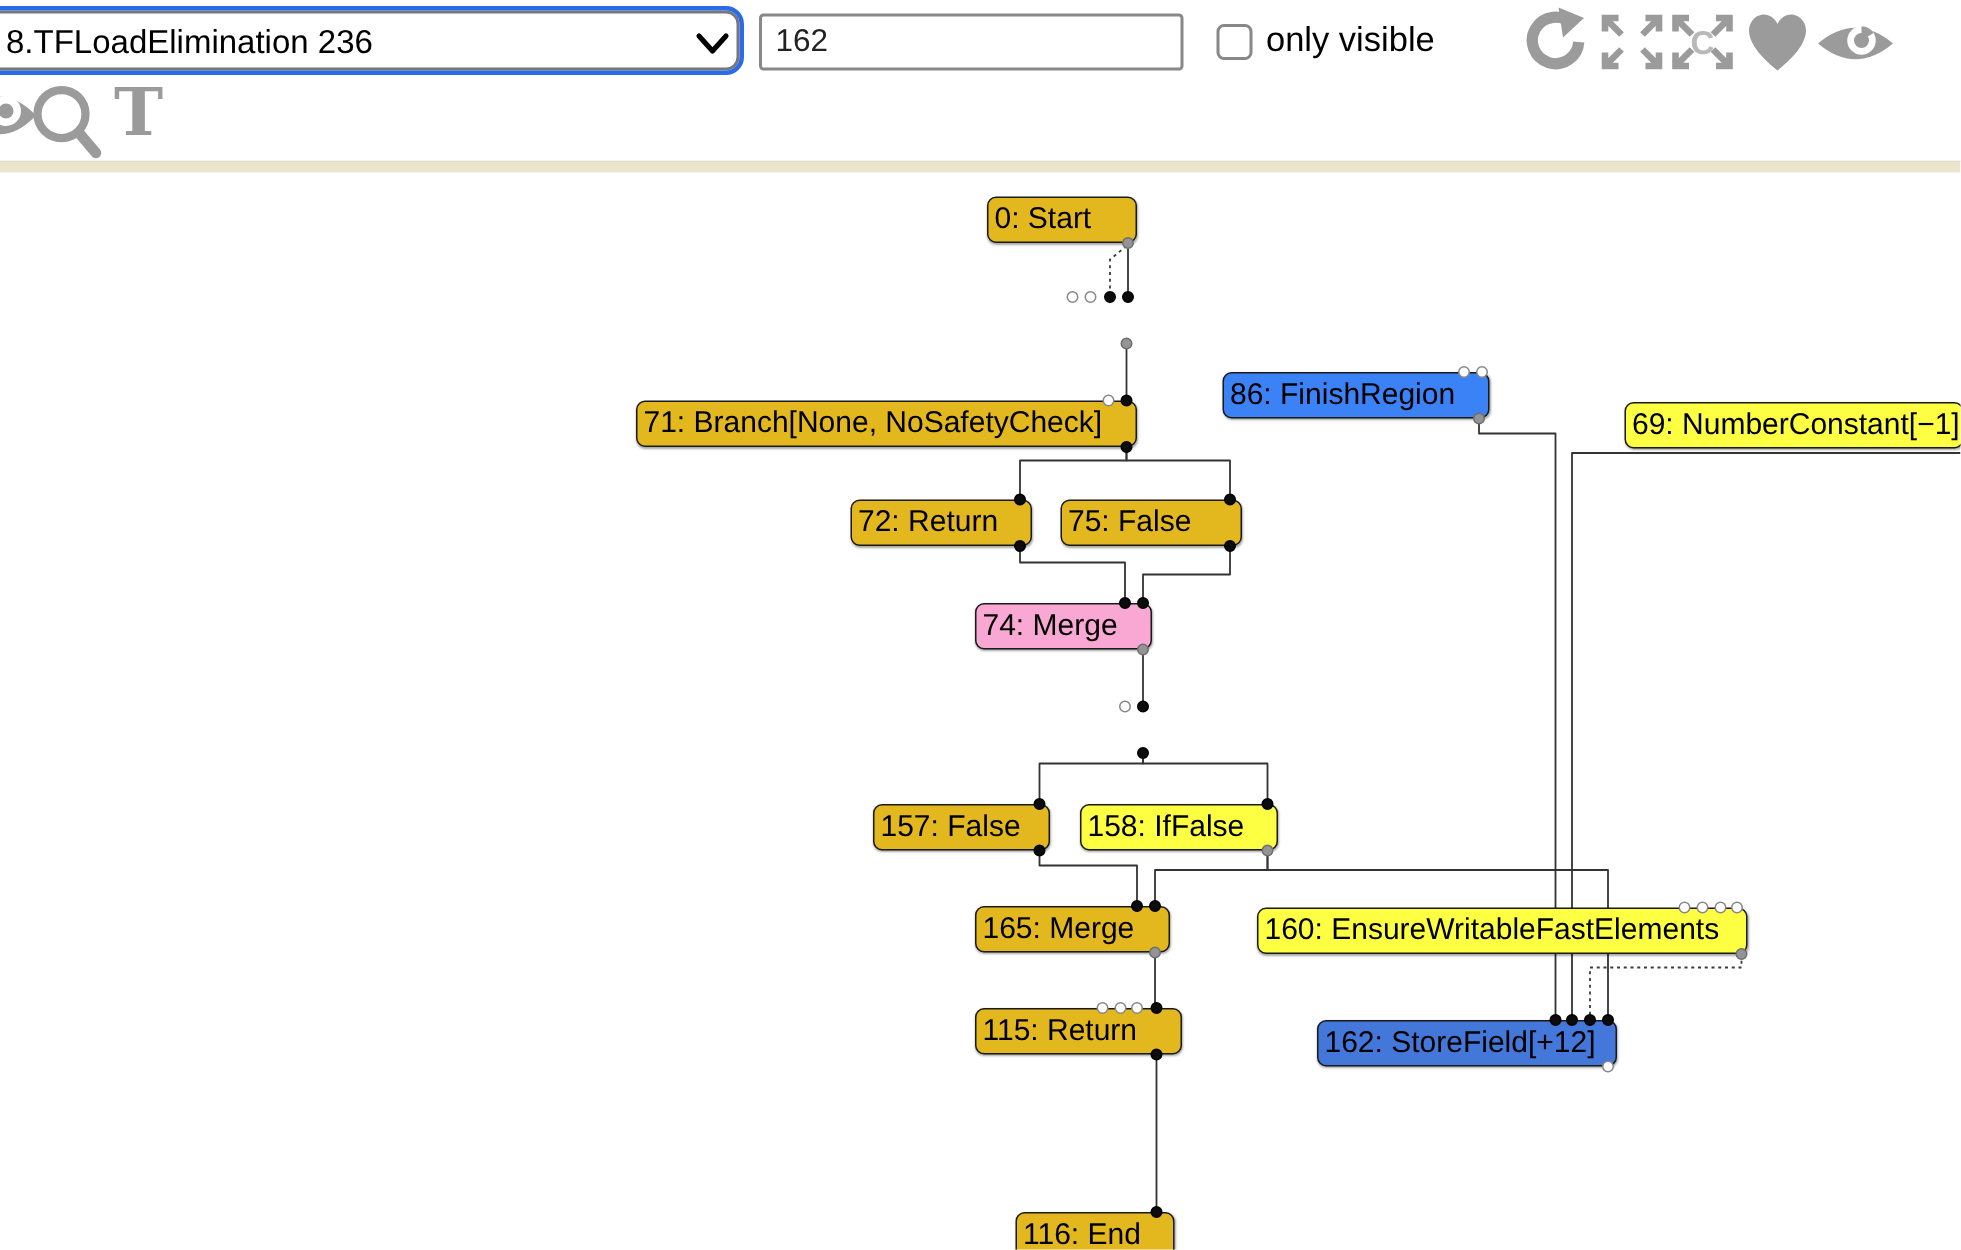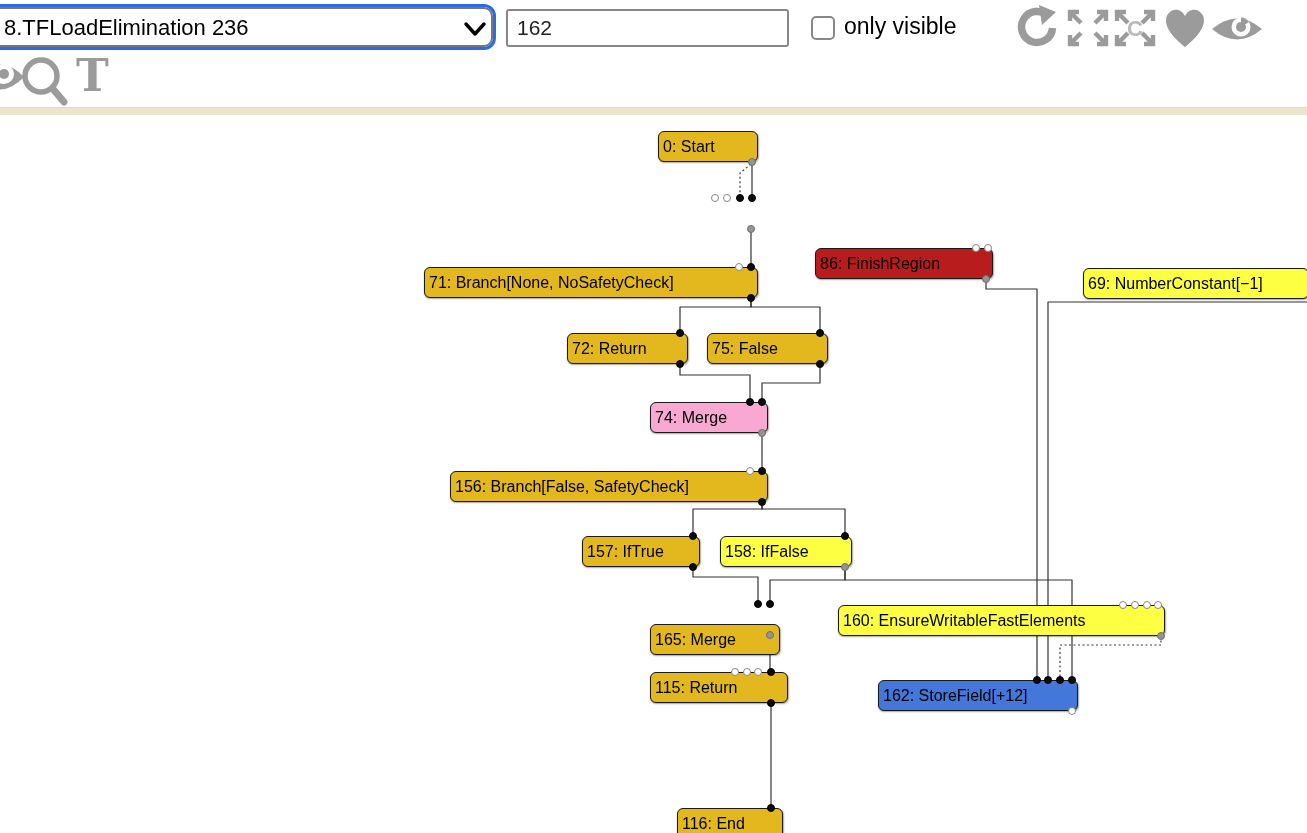--- a/index.html
+++ b/index.html
@@ -33,21 +33,21 @@
   .icon svg{display:block;}
   .t-icon{font-family:"DejaVu Serif",serif;font-weight:bold;font-size:44px;line-height:1;}
   
   .pane-divider{position:absolute;left:0;top:107px;width:1307px;height:7px;background:#ece5cd;border-top:1px solid #e2dbc2;z-index:9;}
   
   #graph-pane{position:absolute;left:0;top:0;width:1307px;height:833px;z-index:1;}
   #edge-svg{position:absolute;left:0;top:0;z-index:1;}
   .gnode{
     position:absolute;box-sizing:border-box;height:31px;
     border:1px solid #1a1a1a;border-radius:6px;
-    font-size:16px;line-height:29px;color:#000;white-space:nowrap;overflow:hidden;
+    font-size:20px;line-height:29px;color:#000;white-space:nowrap;overflow:hidden;
     padding-left:4px;z-index:2;
     box-shadow:0.5px 1px 1.5px rgba(0,0,0,0.35);
   }
   .bubble{position:absolute;width:8px;height:8px;border-radius:50%;box-sizing:border-box;z-index:3;}
   .bubble.filled{background:#0c0c0c;border:1px solid #000;}
   .bubble.gray{background:#949494;border:1px solid #6f6f6f;}
   .bubble.hollow{background:#fff;border:1.5px solid #878787;}
 </style>
 </head>
 <body>
@@ -78,46 +78,45 @@
     <div class="bubble gray" style="left: 748px; top: 158px;"></div>
     <div class="bubble hollow" style="left: 711px; top: 194px;"></div>
     <div class="bubble hollow" style="left: 723px; top: 194px;"></div>
     <div class="bubble filled" style="left: 736px; top: 194px;"></div>
     <div class="bubble filled" style="left: 748px; top: 194px;"></div>
     <div class="bubble gray" style="left: 747px; top: 225px;"></div>
     <div class="gnode" style="left: 424px; top: 267px; width: 334px; background: rgb(227, 184, 30);">71: Branch[None, NoSafetyCheck]</div>
     <div class="bubble hollow" style="left: 735px; top: 263px;"></div>
     <div class="bubble filled" style="left: 747px; top: 263px;"></div>
     <div class="bubble filled" style="left: 747px; top: 294px;"></div>
-    <div class="gnode" style="left: 815px; top: 248px; width: 178px; background: #b91c1c;">86: FinishRegion</div>
+    <div class="gnode" style="left: 815px; top: 248px; width: 178px; background: #3b82f6;">86: FinishRegion</div>
     <div class="bubble hollow" style="left: 972px; top: 244px;"></div>
     <div class="bubble hollow" style="left: 984px; top: 244px;"></div>
     <div class="bubble gray" style="left: 982px; top: 275px;"></div>
     <div class="gnode" style="left: 1083px; top: 268px; width: 226px; background: rgb(253, 255, 67);">69: NumberConstant[−1]</div>
     <div class="gnode" style="left: 567px; top: 333px; width: 121px; background: rgb(227, 184, 30);">72: Return</div>
     <div class="bubble filled" style="left: 676px; top: 329px;"></div>
     <div class="bubble filled" style="left: 676px; top: 360px;"></div>
     <div class="gnode" style="left: 707px; top: 333px; width: 121px; background: rgb(227, 184, 30);">75: False</div>
     <div class="bubble filled" style="left: 816px; top: 329px;"></div>
     <div class="bubble filled" style="left: 816px; top: 360px;"></div>
     <div class="gnode" style="left: 650px; top: 402px; width: 118px; background: #f9a8d4;">74: Merge</div>
     <div class="bubble filled" style="left: 746px; top: 398px;"></div>
     <div class="bubble filled" style="left: 758px; top: 398px;"></div>
     <div class="bubble gray" style="left: 758px; top: 429px;"></div>
-    <div class="gnode" style="left: 450px; top: 471px; width: 318px; background: rgb(227, 184, 30);">156: Branch[False, SafetyCheck]</div>
     <div class="bubble hollow" style="left: 746px; top: 467px;"></div>
     <div class="bubble filled" style="left: 758px; top: 467px;"></div>
     <div class="bubble filled" style="left: 758px; top: 498px;"></div>
-    <div class="gnode" style="left: 582px; top: 536px; width: 118px; background: rgb(227, 184, 30);">157: IfTrue</div>
+    <div class="gnode" style="left: 582px; top: 536px; width: 118px; background: rgb(227, 184, 30);">157: False</div>
     <div class="bubble filled" style="left: 689px; top: 532px;"></div>
     <div class="bubble filled" style="left: 689px; top: 563px;"></div>
     <div class="gnode" style="left: 720px; top: 536px; width: 132px; background: rgb(253, 255, 67);">158: IfFalse</div>
     <div class="bubble filled" style="left: 841px; top: 532px;"></div>
     <div class="bubble gray" style="left: 841px; top: 563px;"></div>
-    <div class="gnode" style="left: 650px; top: 604px; width: 130px; background: rgb(227, 184, 30); margin-top: 20px;">165: Merge</div>
+    <div class="gnode" style="left: 650px; top: 604px; width: 130px; background: rgb(227, 184, 30);">165: Merge</div>
     <div class="bubble filled" style="left: 754px; top: 600px;"></div>
     <div class="bubble filled" style="left: 766px; top: 600px;"></div>
     <div class="bubble gray" style="left: 766px; top: 631px;"></div>
     <div class="gnode" style="left: 838px; top: 605px; width: 327px; background: rgb(253, 255, 67);">160: EnsureWritableFastElements</div>
     <div class="bubble hollow" style="left: 1119px; top: 601px;"></div>
     <div class="bubble hollow" style="left: 1131px; top: 601px;"></div>
     <div class="bubble hollow" style="left: 1143px; top: 601px;"></div>
     <div class="bubble hollow" style="left: 1154px; top: 601px;"></div>
     <div class="bubble gray" style="left: 1157px; top: 632px;"></div>
     <div class="gnode" style="left: 650px; top: 672px; width: 138px; background: rgb(227, 184, 30);">115: Return</div>

